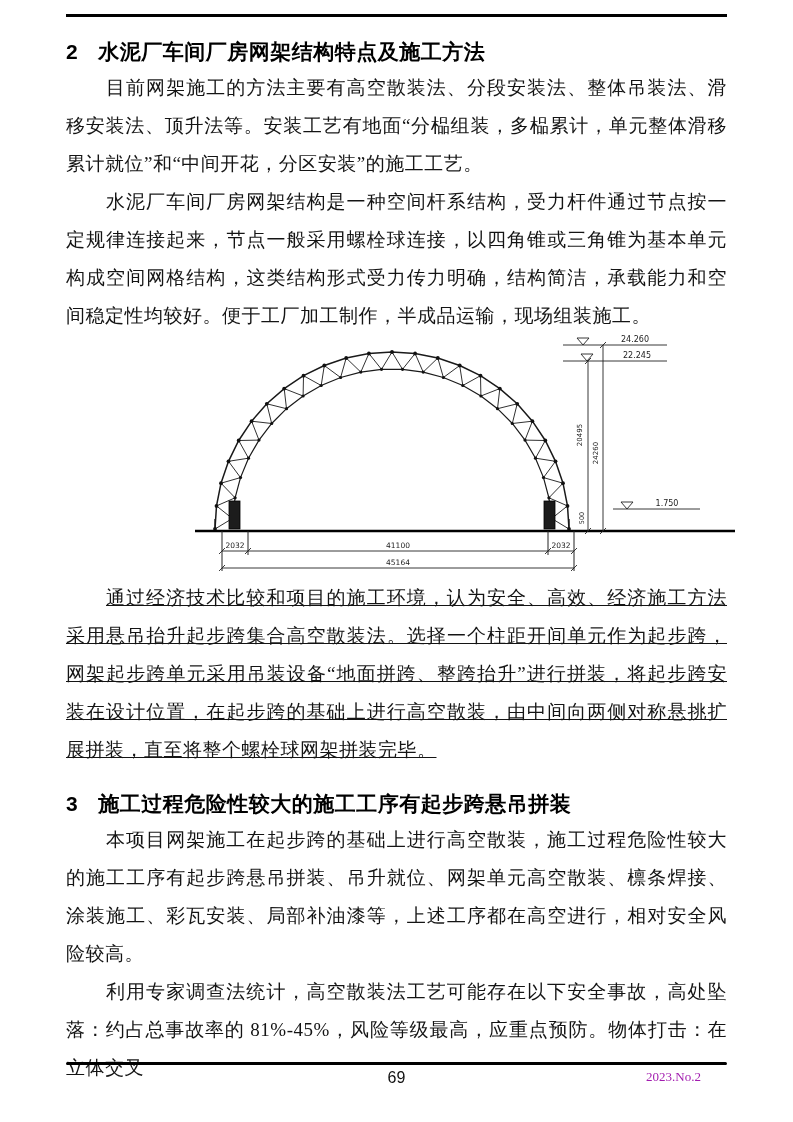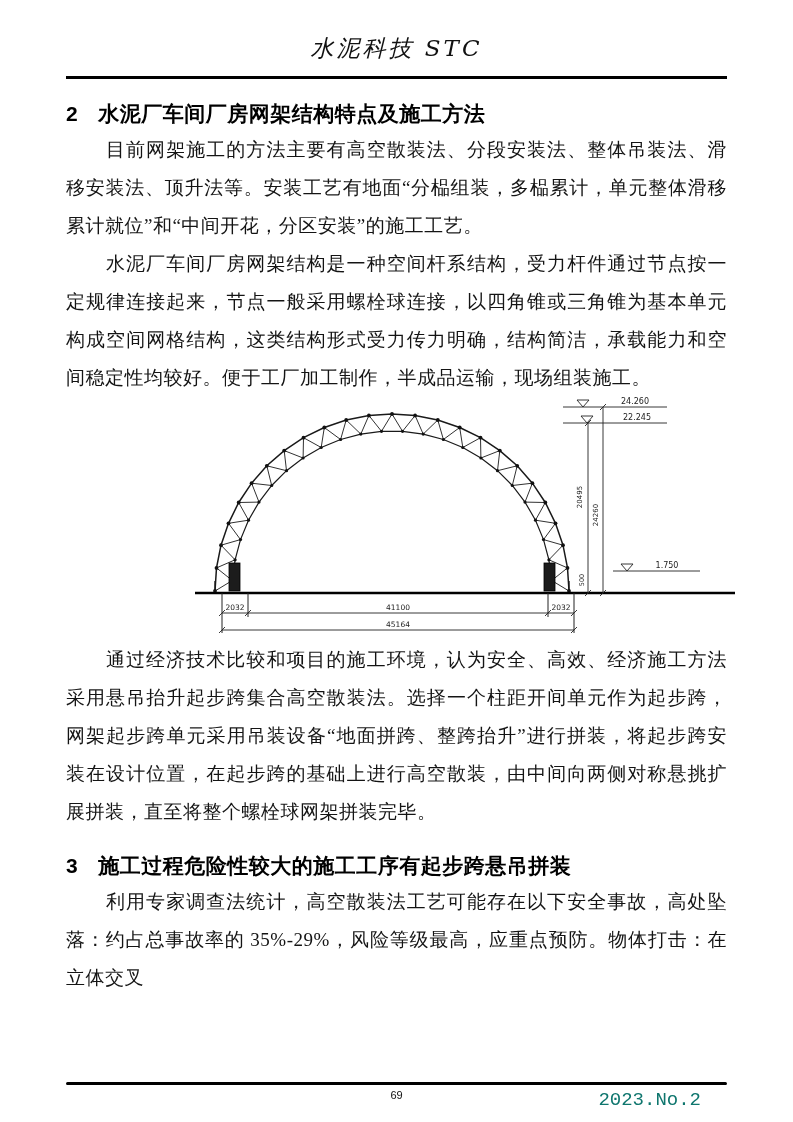--- a/index.html
+++ b/index.html
@@ -19,47 +19,46 @@
     font-family:"Liberation Sans","DejaVu Sans",sans-serif;
     font-weight:bold;font-size:21px;line-height:30px;
     margin:20px 0 2px 0;color:#000;letter-spacing:0.5px;
   }
   h2.sec .sec-num{display:inline-block;margin-right:20px;}
   p.body{
     font-size:19px;line-height:38px;margin:0;
     text-align:justify;text-justify:inter-ideograph;
     text-indent:40px;letter-spacing:0.5px;
   }
-  p.body.after-fig{margin-top:6px;}
+  p.body.after-fig{margin-top:6px;text-decoration:underline;}
   .fig{margin:-12px 0 0 109px;width:560px;height:250px;}
   .fig svg{display:block;}
   .fig text{
     font-family:"DejaVu Sans","Liberation Sans",sans-serif;
     fill:#222;
   }
   .footer-rule{
     position:absolute;left:66px;right:66px;top:1048px;height:0;
     border:none;border-top:3px solid #000;margin:0;border-radius:2px;
   }
   .footer-page-number{
     position:absolute;top:1055px;left:0;width:793px;text-align:center;
-    font-family:"Liberation Sans","DejaVu Sans",sans-serif;font-size:11px;color:#111;
+    font-family:"Liberation Sans","DejaVu Sans",sans-serif;font-size:16px;color:#111;
   }
   .footer-issue{
     position:absolute;top:1055px;right:92px;
-    font-family:Liberation Mono, monospace;font-size:19px;color:#0f766e;
+    font-family:Liberation Serif, serif;font-size:13px;color:#a21caf;
   }
 </style>
 </head>
 <body>
 
 <div class="page">
   <div class="content">
 
-    <div class="journal-header">水泥科技 STC</div>
 
     <hr class="header-rule">
 
     <h2 class="sec"><span class="sec-num">2</span><span>水泥厂车间厂房网架结构特点及施工方法</span></h2>
 
     <p class="body">目前网架施工的方法主要有高空散装法、分段安装法、整体吊装法、滑移安装法、顶升法等。安装工艺有地面“分榀组装，多榀累计，单元整体滑移累计就位”和“中间开花，分区安装”的施工工艺。</p>
 
     <p class="body">水泥厂车间厂房网架结构是一种空间杆系结构，受力杆件通过节点按一定规律连接起来，节点一般采用螺栓球连接，以四角锥或三角锥为基本单元构成空间网格结构，这类结构形式受力传力明确，结构简洁，承载能力和空间稳定性均较好。便于工厂加工制作，半成品运输，现场组装施工。</p>
 
     <figure class="fig" style="margin:-12px 0 0 109px;">
@@ -182,21 +181,22 @@
           <path d="M446 179 L458 179 L452 186 Z" fill="none" stroke="#222" stroke-width="0.9"></path>
           <text x="492" y="183" font-size="8" text-anchor="middle">1.750</text>
         </g>
       </svg>
     </figure>
 
     <p class="body after-fig">通过经济技术比较和项目的施工环境，认为安全、高效、经济施工方法采用悬吊抬升起步跨集合高空散装法。选择一个柱距开间单元作为起步跨，网架起步跨单元采用吊装设备“地面拼跨、整跨抬升”进行拼装，将起步跨安装在设计位置，在起步跨的基础上进行高空散装，由中间向两侧对称悬挑扩展拼装，直至将整个螺栓球网架拼装完毕。</p>
 
     <h2 class="sec"><span class="sec-num">3</span><span>施工过程危险性较大的施工工序有起步跨悬吊拼装</span></h2>
 
-
-    <p class="body">利用专家调查法统计，高空散装法工艺可能存在以下安全事故，高处坠落：约占总事故率的 35%-29%，风险等级最高，应重点预防。物体打击：在立体交叉</p>
+    <p class="body">本项目网架施工在起步跨的基础上进行高空散装，施工过程危险性较大的施工工序有起步跨悬吊拼装、吊升就位、网架单元高空散装、檩条焊接、涂装施工、彩瓦安装、局部补油漆等，上述工序都在高空进行，相对安全风险较高。</p>
+
+    <p class="body">利用专家调查法统计，高空散装法工艺可能存在以下安全事故，高处坠落：约占总事故率的 81%-45%，风险等级最高，应重点预防。物体打击：在立体交叉</p>
 
   </div>
 
   <hr class="footer-rule">
   <div class="footer-page-number">69</div>
   <div class="footer-issue">2023.No.2</div>
 </div>
 
 </body></html>

